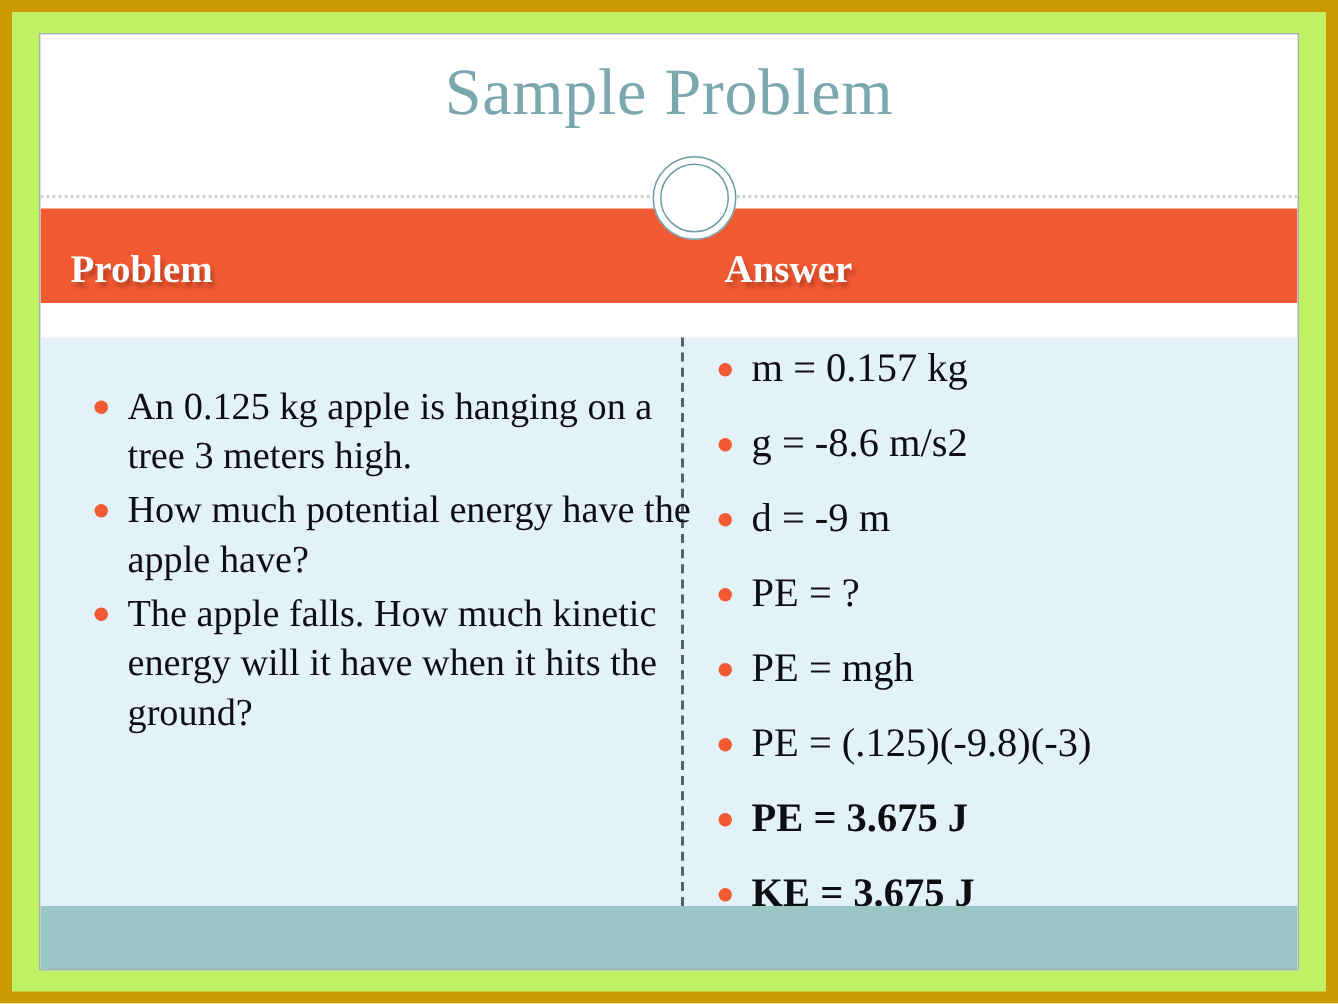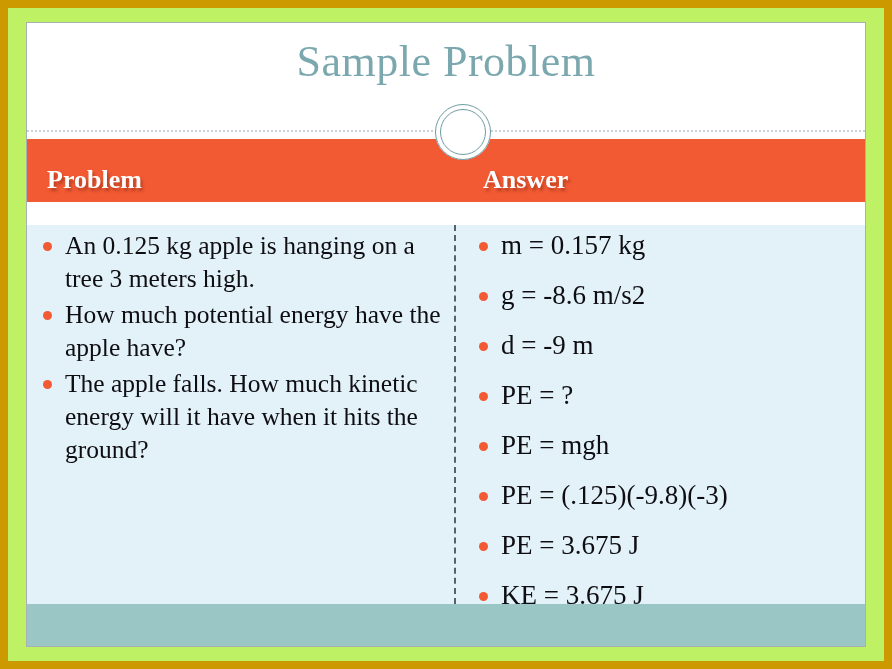--- a/index.html
+++ b/index.html
@@ -137,21 +137,21 @@
     bottom: 0;
     width: 0;
     border-left: 2px dashed #55616b;
   }
 
   .content-column {
     position: absolute;
     top: 4px;
     bottom: 0;
   }
-  #column-problem { left: 4px;  width: 410px; }
+  #column-problem { left: 24px;  width: 410px; margin-top: 25px; }
   #column-answer  { left: 440px; width: 420px; }
 
   ul.bullet-list {
     list-style: none;
     margin: 0;
     padding: 0;
   }
   ul.bullet-list > li {
     position: relative;
     padding-left: 34px;
@@ -177,21 +177,21 @@
   #column-problem ul.bullet-list > li::before { top: 13px; }
 
   
   #column-answer ul.bullet-list > li {
     font-size: 27px;
     line-height: 33px;
     margin-bottom: 17px;
     white-space: nowrap;
   }
   #column-answer ul.bullet-list > li::before { top: 13px; }
-  #column-answer ul.bullet-list > li.is-bold { font-weight: normal; }
+  #column-answer ul.bullet-list > li.is-bold { font-weight: bold; }
 
   
   #footer-band {
     position: absolute;
     left: 0;
     right: 0;
     bottom: 0;
     height: 42px;
     background: #9bc6c6;
   }

